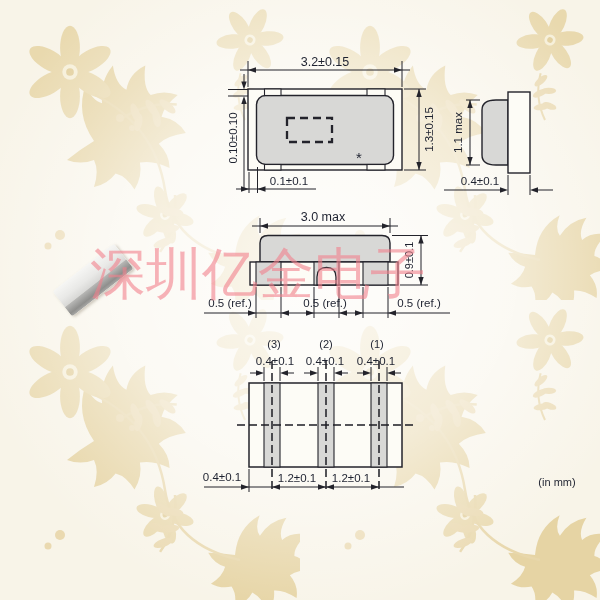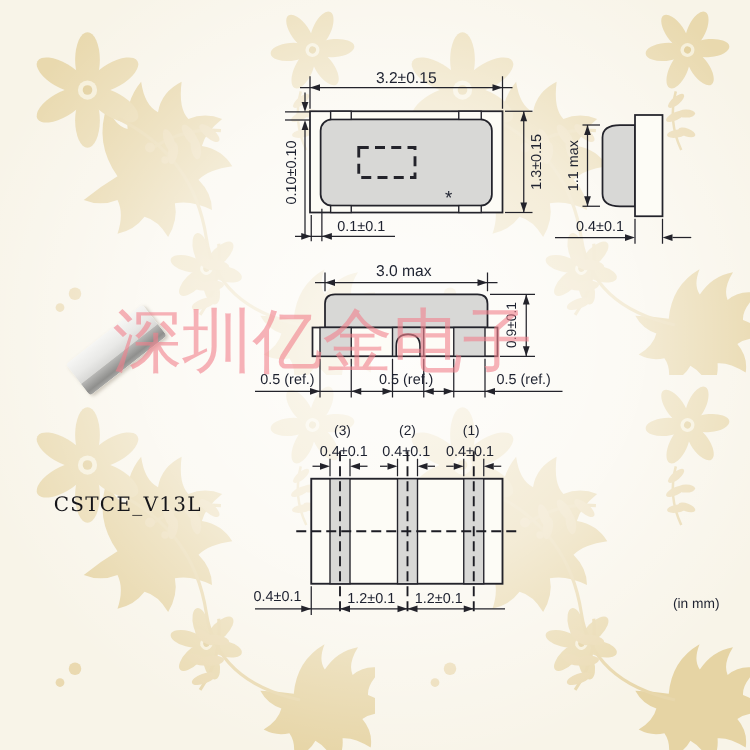--- a/index.html
+++ b/index.html
@@ -292,17 +292,16 @@
     <text x="557" y="486" text-anchor="middle" class="dim-sm" fill="#3a3a42">(in mm)</text>
   </svg>
 
   <div class="chip-photo">
     <div class="chip-body">
       <div class="chip-face"></div>
       <div class="chip-edge"></div>
     </div>
   </div>
 
-  <div class="model-text">CSTCE_V13L</div>
 
   <div class="watermark">深圳亿金电子</div>
 
 </div>
 
 </body></html>

